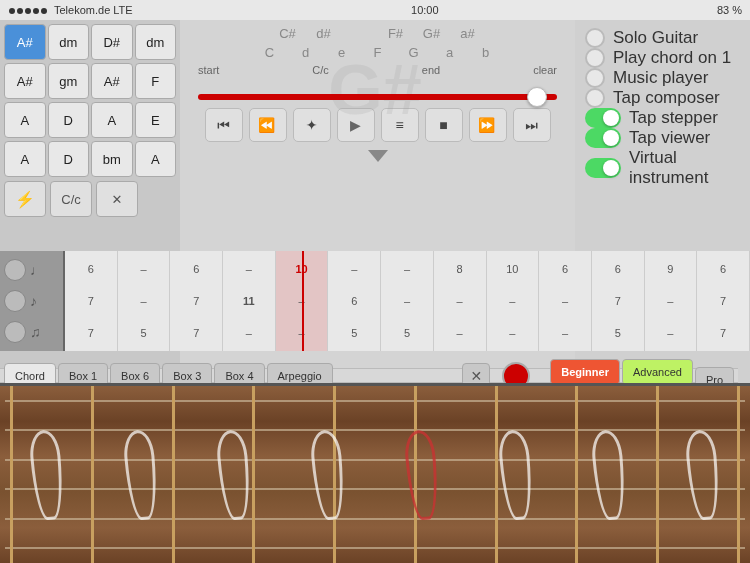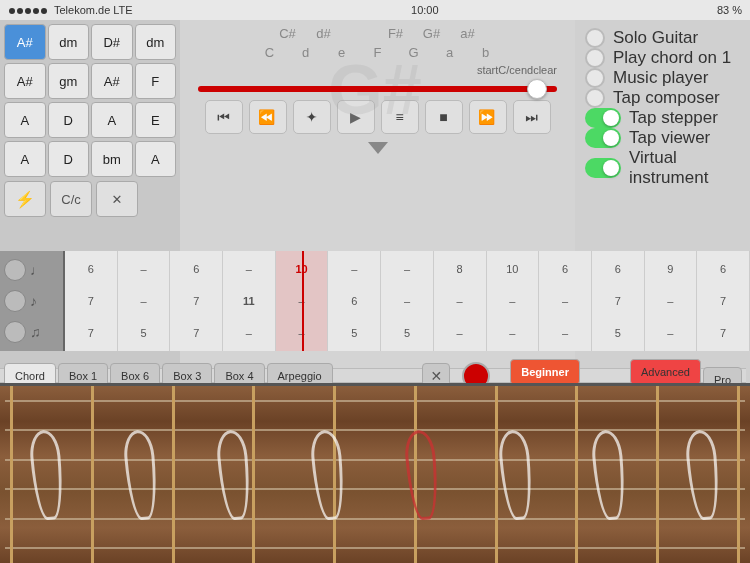--- a/index.html
+++ b/index.html
@@ -110,25 +110,25 @@
       color: #888;
       text-align: center;
       min-width: 20px;
     }
     .key-row-sharp { color: #999; font-size: 12px; }
     .key-row-natural { color: #666; font-size: 13px; }
 
     
     .transport-labels {
       display: flex;
-      justify-content: flex-end;
+      justify-content: space-between;
       padding: 0 10px;
       font-size: 11px;
       color: #666;
-      margin-bottom: 10px;
+      margin-bottom: 18px;
     }
 
     
     .slider-track {
       height: 6px;
       background: #c00;
       border-radius: 3px;
       margin: 0 10px 8px;
       position: relative;
     }
@@ -219,21 +219,21 @@
     .option-label {
       font-size: 17px;
       color: #333;
     }
 
     
     #bottom-tabs {
       position: absolute;
       bottom: 180px;
       left: 0;
-      right: 4px;
+      right: 12px;
       height: 15px;
       background: #d8d8d8;
       display: flex;
       align-items: center;
       padding: 0 4px;
       border-top: 1px solid #bbb;
       border-bottom: 1px solid #bbb;
       gap: 8px;
     }
     .tab-btn {
@@ -271,21 +271,21 @@
     .skill-btn {
       padding: 4px 10px;
       height: 26px;
       border: 1px solid #aaa;
       border-radius: 4px;
       font-size: 11px;
       cursor: pointer;
       display: flex; align-items: center;
     }
     .skill-btn.beginner { background: #e53; color: white; font-weight: bold; }
-    .skill-btn.advanced { background: #ef4444; color: #333; margin-left: 48px; }
+    .skill-btn.advanced { background: #bef264; color: #333; }
     .skill-btn.pro { background: #c8c8c8; color: #333; margin-top: 8px; }
 
     
     #sequencer {
       position: absolute;
       bottom: 212px;
       left: 0;
       right: 0;
       height: 100px;
       background: #888;

